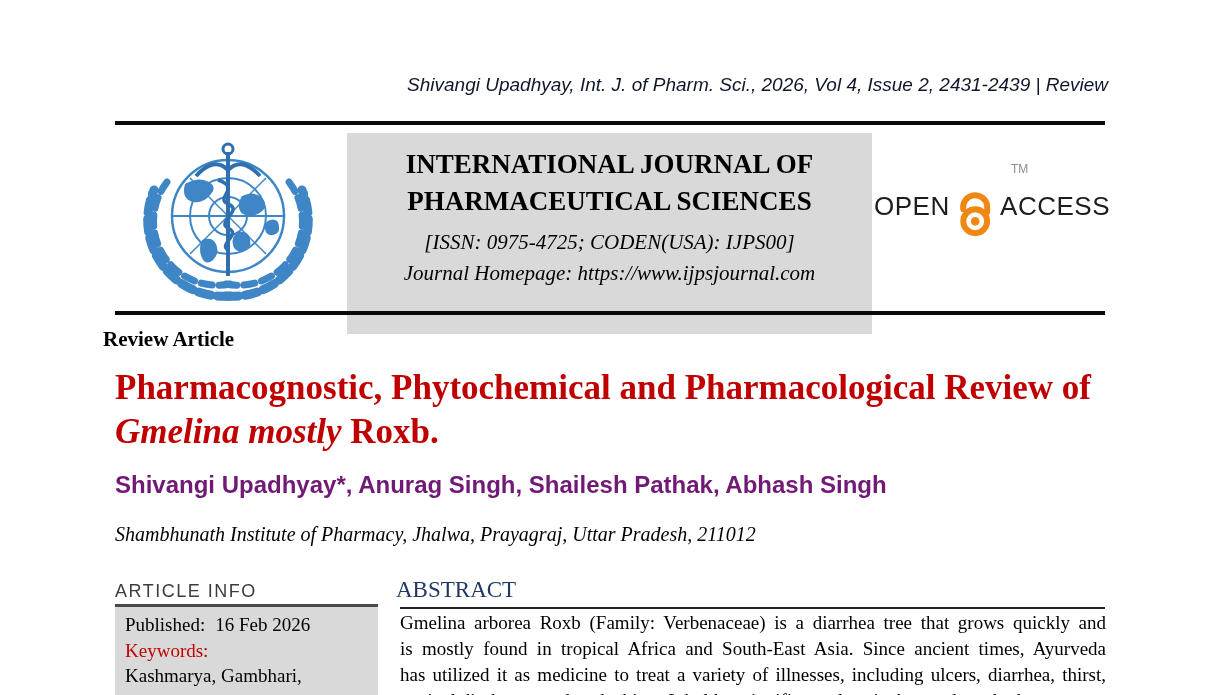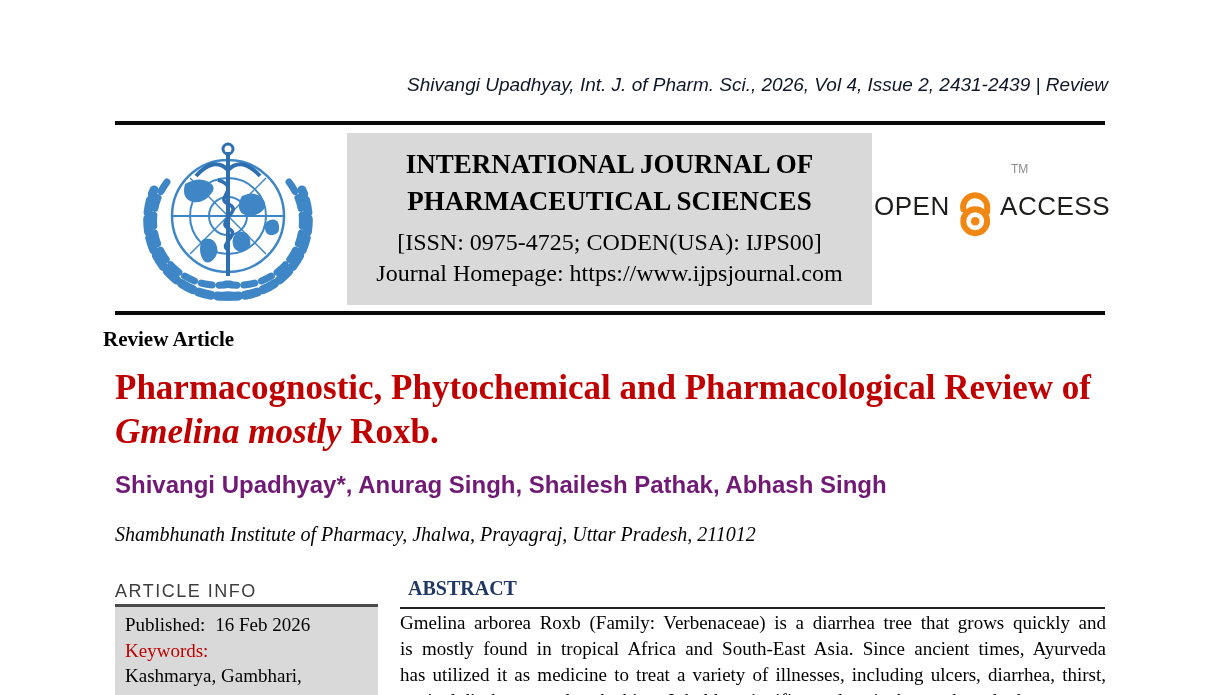--- a/index.html
+++ b/index.html
@@ -19,29 +19,29 @@
   
   .rule { position:absolute; left:115px; width:990px; background:#0a0a0a; }
   .rule-top { top:121px; height:4px; }
   .rule-mid { top:311px; height:4px; }
 
   
   .emblem { position:absolute; left:130px; top:136px; width:196px; height:172px; }
 
   
   .masthead-box {
-    position:absolute; left:347px; top:133px; width:525px; height:172px;
+    position:absolute; left:347px; top:133px; width:525px; height:201px;
     background:#D9D9D9; text-align:center; padding-top:13px;
   }
   .masthead-title {
     font-family:"Liberation Serif", serif; font-weight:bold;
     font-size:27px; line-height:37px; color:#000;
   }
   .masthead-sub {
-    font-family:"Liberation Serif", serif; font-size:24px; line-height:31px; color:#000;
+    font-family:"Liberation Serif", serif; font-size:21px; line-height:31px; color:#000;font-style:italic;
   }
   .masthead-sub.first { margin-top:7px; }
 
   
   .openaccess {
     position:absolute; left:874px; top:160px; width:236px; height:92px;
     display:flex; align-items:center; justify-content:center;
   }
   .oa-word {
     font-family:"Liberation Sans", sans-serif; font-weight:normal;
@@ -84,23 +84,23 @@
   .info-box {
     position:absolute; left:115px; top:607px; width:263px; height:100px;
     background:#D9D9D9; padding:5px 10px 0 10px;
     font-family:"Liberation Serif", serif; font-size:19px; line-height:25.5px; color:#000;
   }
   .kw-label { color:#C00000; }
   .pub-value { margin-left:10px; }
 
   
   .abs-heading {
-    position:absolute; left:408px; top:577px;
-    font-family:"Liberation Serif", serif; font-weight:bold;
-    font-size:20px; color:#1F3864;
+    position:absolute; left:396px; top:577px;
+    font-family:"Liberation Serif", serif; font-weight:normal;
+    font-size:23px; color:#1F3864;
   }
   .abs-rule { position:absolute; left:400px; top:607px; width:705px; height:2px; background:#222; }
   .abs-text {
     position:absolute; left:400px; top:610px; width:706px;
     font-family:"Liberation Serif", serif; font-size:19px; line-height:26px; color:#000;
   }
   .abs-line { height:26px; overflow:hidden; white-space:nowrap; }
   .abs-line.full { text-align:justify; text-align-last:justify; white-space:normal; }
 </style>
 </head>

